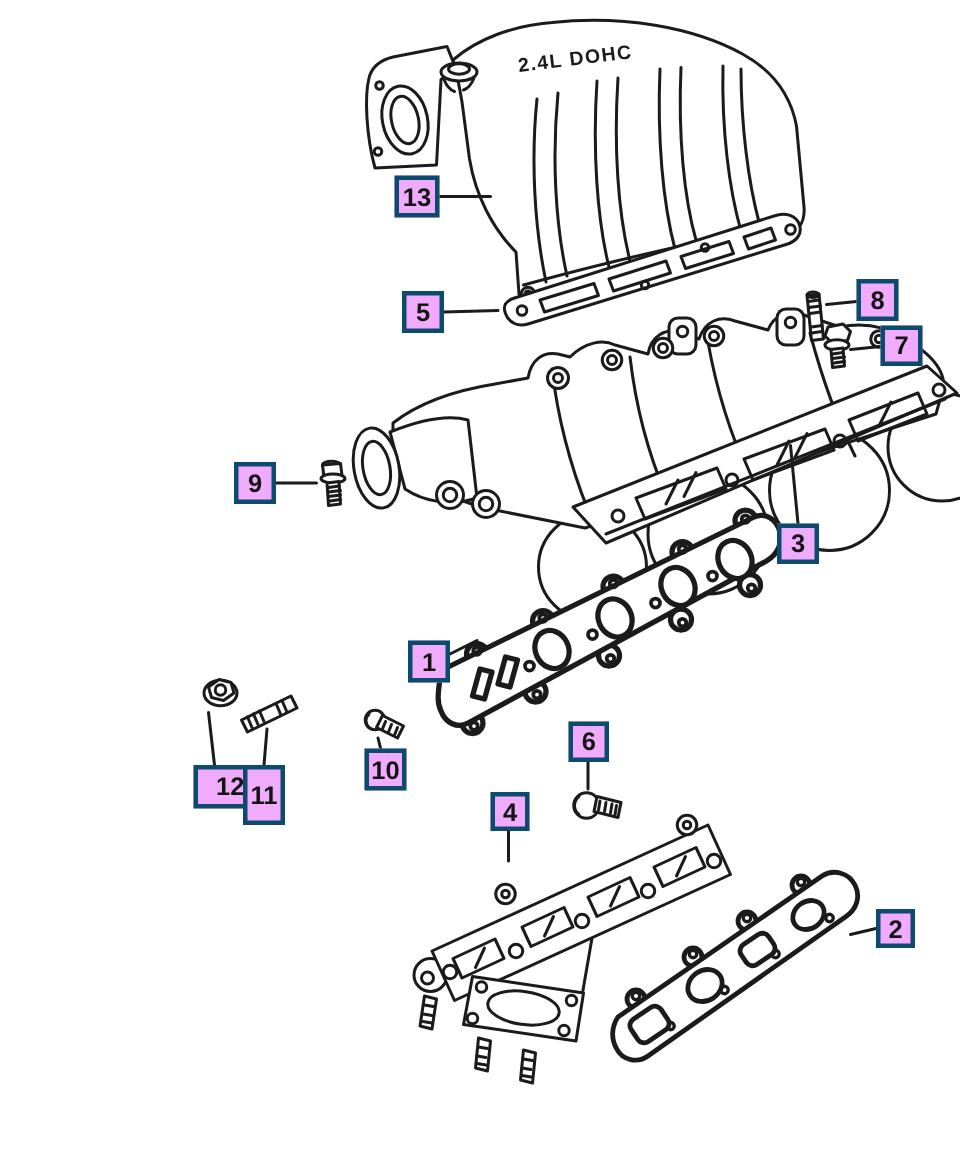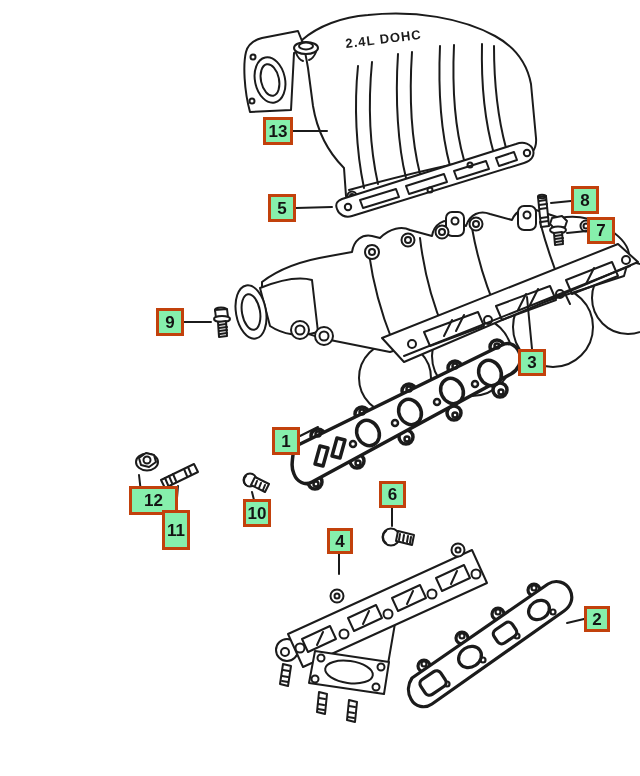--- a/index.html
+++ b/index.html
@@ -3,21 +3,21 @@
 <meta charset="utf-8">
 <style>
   html,body{margin:0;padding:0;background:#ffffff;}
   .stage{
     position:relative;width:640px;height:776px;background:#ffffff;
     font-family:"Liberation Sans",sans-serif;overflow:hidden;
   }
   .stage svg{position:absolute;left:0;top:0;}
   .callout{
     position:absolute;display:flex;align-items:center;justify-content:center;
-    border:3px solid #c2410c;background:#86efac;color:#141414;
+    border:3px solid #0c4a6e;background:#f0abfc;color:#141414;
     font-weight:bold;font-size:17px;line-height:1;box-sizing:border-box;
     cursor:pointer;user-select:none;
   }
 </style>
 </head>
 <body>
 
 <div class="stage">
 
 <svg width="640" height="776" viewBox="0 0 640 776" fill="none" stroke="#1b1b1b" stroke-width="2" stroke-linejoin="round" stroke-linecap="round">
@@ -296,20 +296,20 @@
   </g>
 </svg>
 
 <div class="callout" style="left:263px;top:117px;width:30px;height:28px">13</div>
 <div class="callout" style="left:268px;top:194px;width:28px;height:28px">5</div>
 <div class="callout" style="left:571px;top:186px;width:28px;height:28px">8</div>
 <div class="callout" style="left:587px;top:217px;width:28px;height:27px">7</div>
 <div class="callout" style="left:156px;top:308px;width:28px;height:28px">9</div>
 <div class="callout" style="left:518px;top:349px;width:28px;height:27px">3</div>
 <div class="callout" style="left:272px;top:427px;width:28px;height:28px">1</div>
-<div class="callout" style="left:129px;top:486px;width:49px;height:29px">12</div>
+<div class="callout" style="left:129px;top:510px;width:49px;height:29px">12</div>
 <div class="callout" style="left:162px;top:510px;width:28px;height:40px">11</div>
 <div class="callout" style="left:243px;top:499px;width:28px;height:28px">10</div>
 <div class="callout" style="left:379px;top:481px;width:27px;height:27px">6</div>
 <div class="callout" style="left:327px;top:528px;width:26px;height:26px">4</div>
 <div class="callout" style="left:584px;top:606px;width:26px;height:26px">2</div>
 
 </div>
 
 </body></html>

